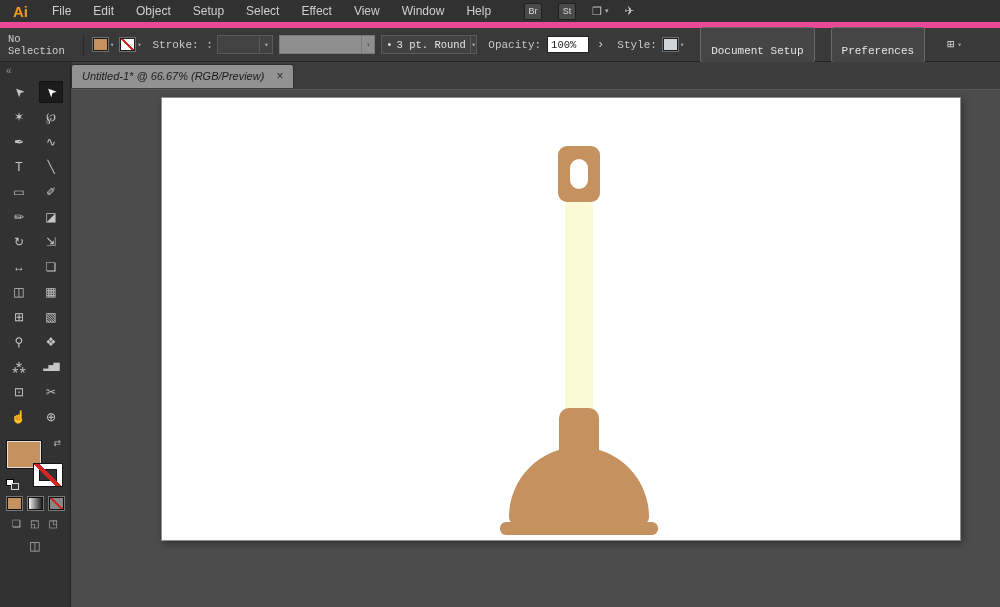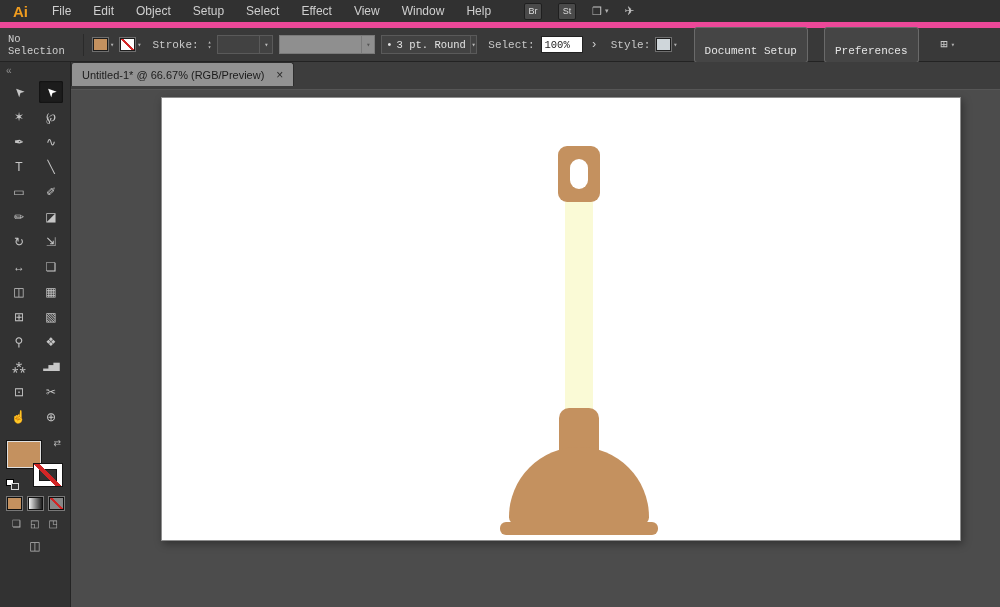--- a/index.html
+++ b/index.html
@@ -71,21 +71,21 @@
   .mini-default .ms{position:absolute;right:0;bottom:0;width:8px;height:7px;background:#323232;border:1px solid #d8d8d8;}
 
   .color-type-row{display:flex;justify-content:center;gap:6px;margin:5px 0 0;}
   .ct{width:15px;height:13px;border:1px solid #101010;box-shadow:0 0 0 1px #787878;background:#888;}
   .ct.grad{background:linear-gradient(90deg,#f2f2f2,#1c1c1c);}
   .modes-row{display:flex;justify-content:center;gap:9px;color:#b5b5b5;font-size:10px;margin-top:8px;}
   .screen-btn{color:#b5b5b5;font-size:12px;text-align:center;margin-top:10px;}
 
   
   .workarea{flex:1;display:flex;flex-direction:column;min-width:0;}
-  .tabstrip{height:28px;background:#3d3d3d;display:flex;align-items:flex-start;border-bottom:1px solid #565656;}
+  .tabstrip{height:28px;background:#3d3d3d;display:flex;align-items:center;border-bottom:1px solid #565656;font-style:italic;}
   .tab{height:24px;background:#929292;color:#1b1b1b;font-size:11px;display:flex;align-items:center;
     padding:0 10px;gap:12px;border-radius:3px 3px 0 0;border:1px solid #2d2d2d;border-bottom:none;}
   .tab-close{color:#2b2b2b;font-size:12px;cursor:pointer;}
   .canvas{flex:1;position:relative;background:#4c4c4c;overflow:hidden;}
   .artboard{position:absolute;left:90px;top:7px;width:800px;height:444px;background:#fff;
     border:1px solid #8e8e8e;box-shadow:2px 3px 8px rgba(0,0,0,.35);}
 
   
   .knob{position:absolute;left:396px;top:48px;width:42px;height:56px;border-radius:9px;background:#c4915f;}
   .knob-hole{position:absolute;left:408px;top:61px;width:18px;height:30px;border-radius:9px;background:#fff;}
@@ -152,21 +152,21 @@
     </span>
 
     <span class="dd brush">
       <span class="dd-val">
         <span>•</span>
         <span>3 pt. Round</span>
       </span>
       <span class="dd-chev">▾</span>
     </span>
 
-    <span class="label">Select:</span>
+    <span class="label">Opacity:</span>
     <span class="opacity-input">100%</span>
     <span class="chevbtn">›</span>
 
     <span class="label">Style:</span>
     <span class="swatch-drop">
       <span class="style-swatch"></span>
       <span class="chev">▾</span>
     </span>
 
     <button class="btn">Document Setup</button>

